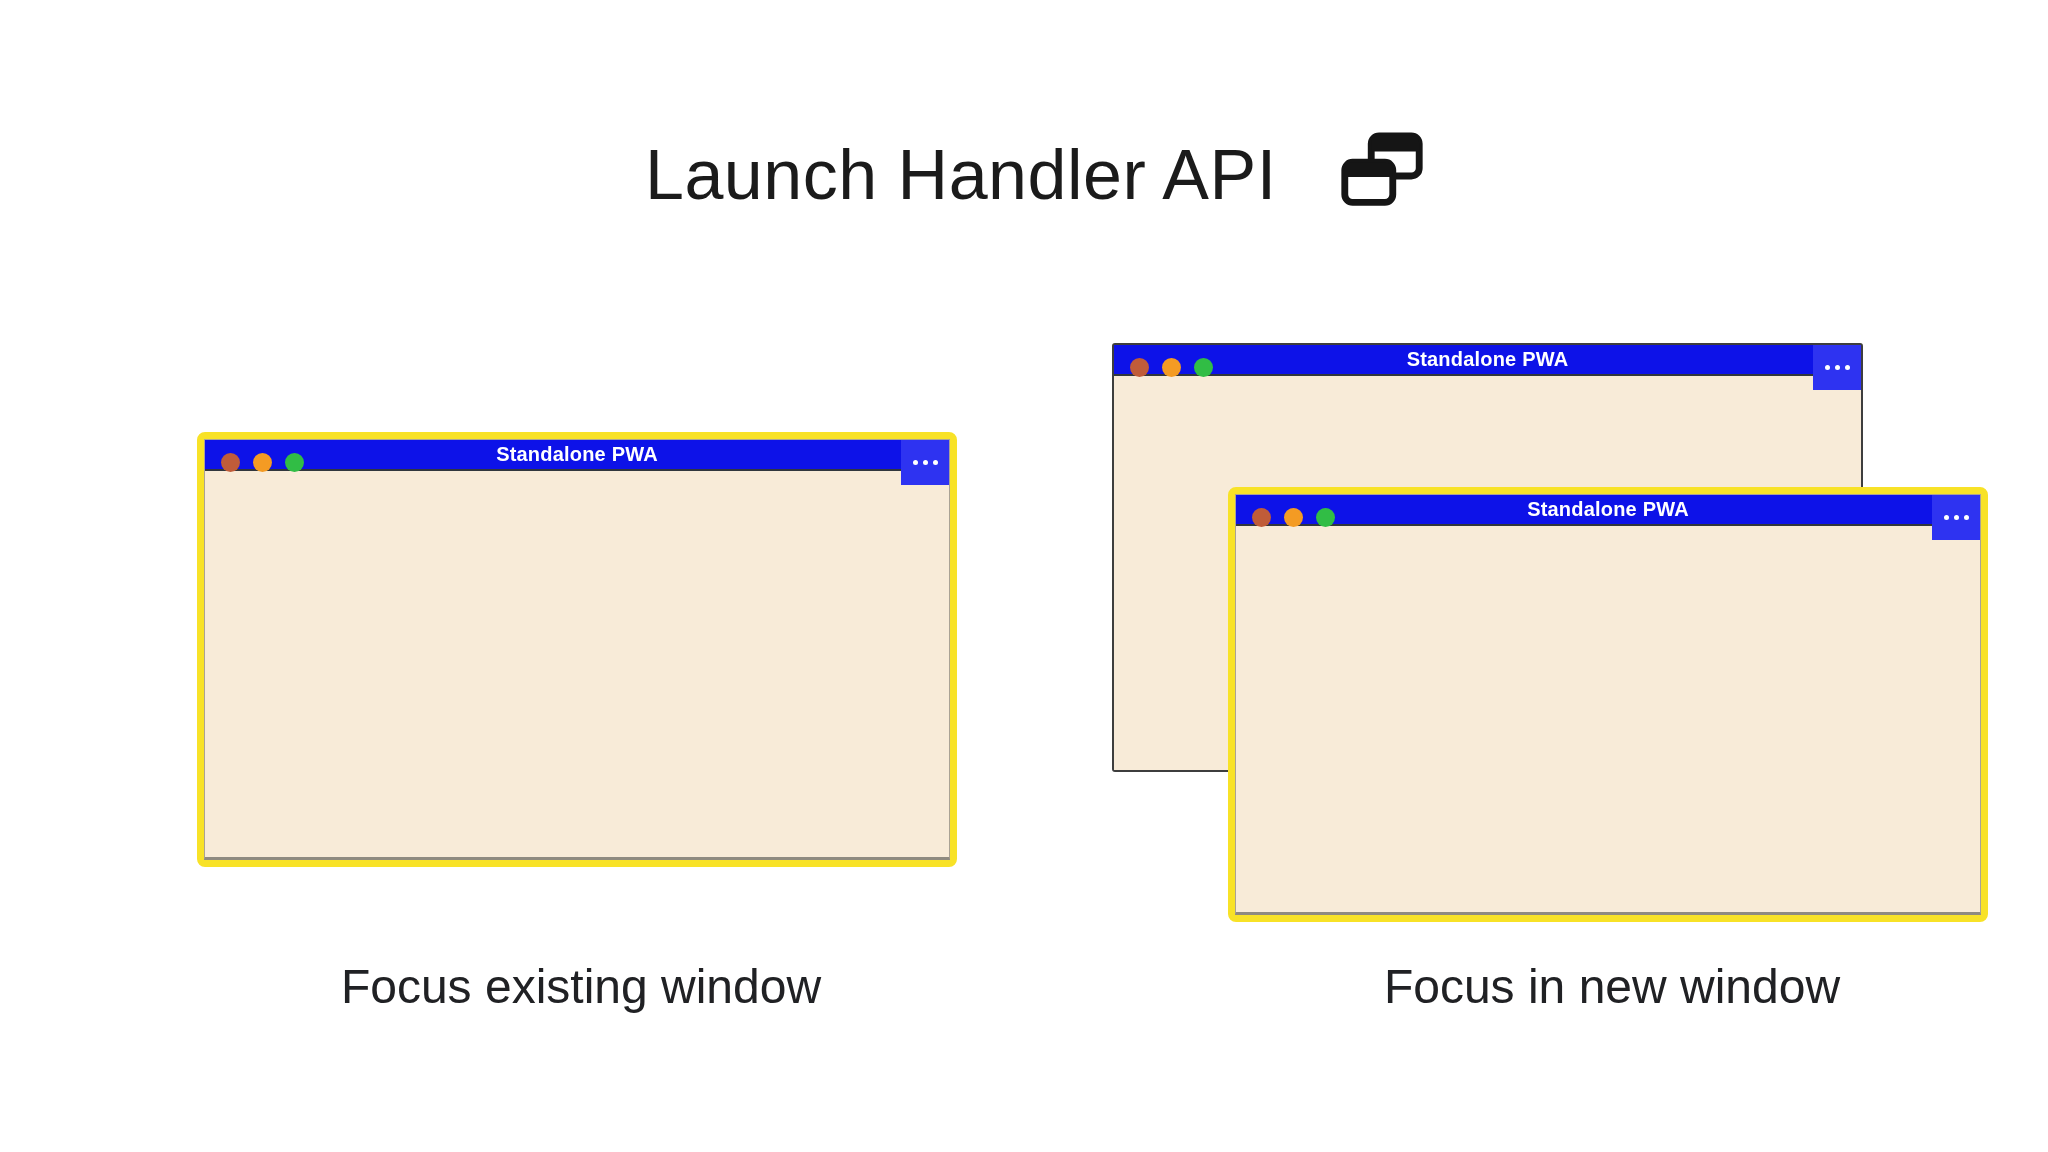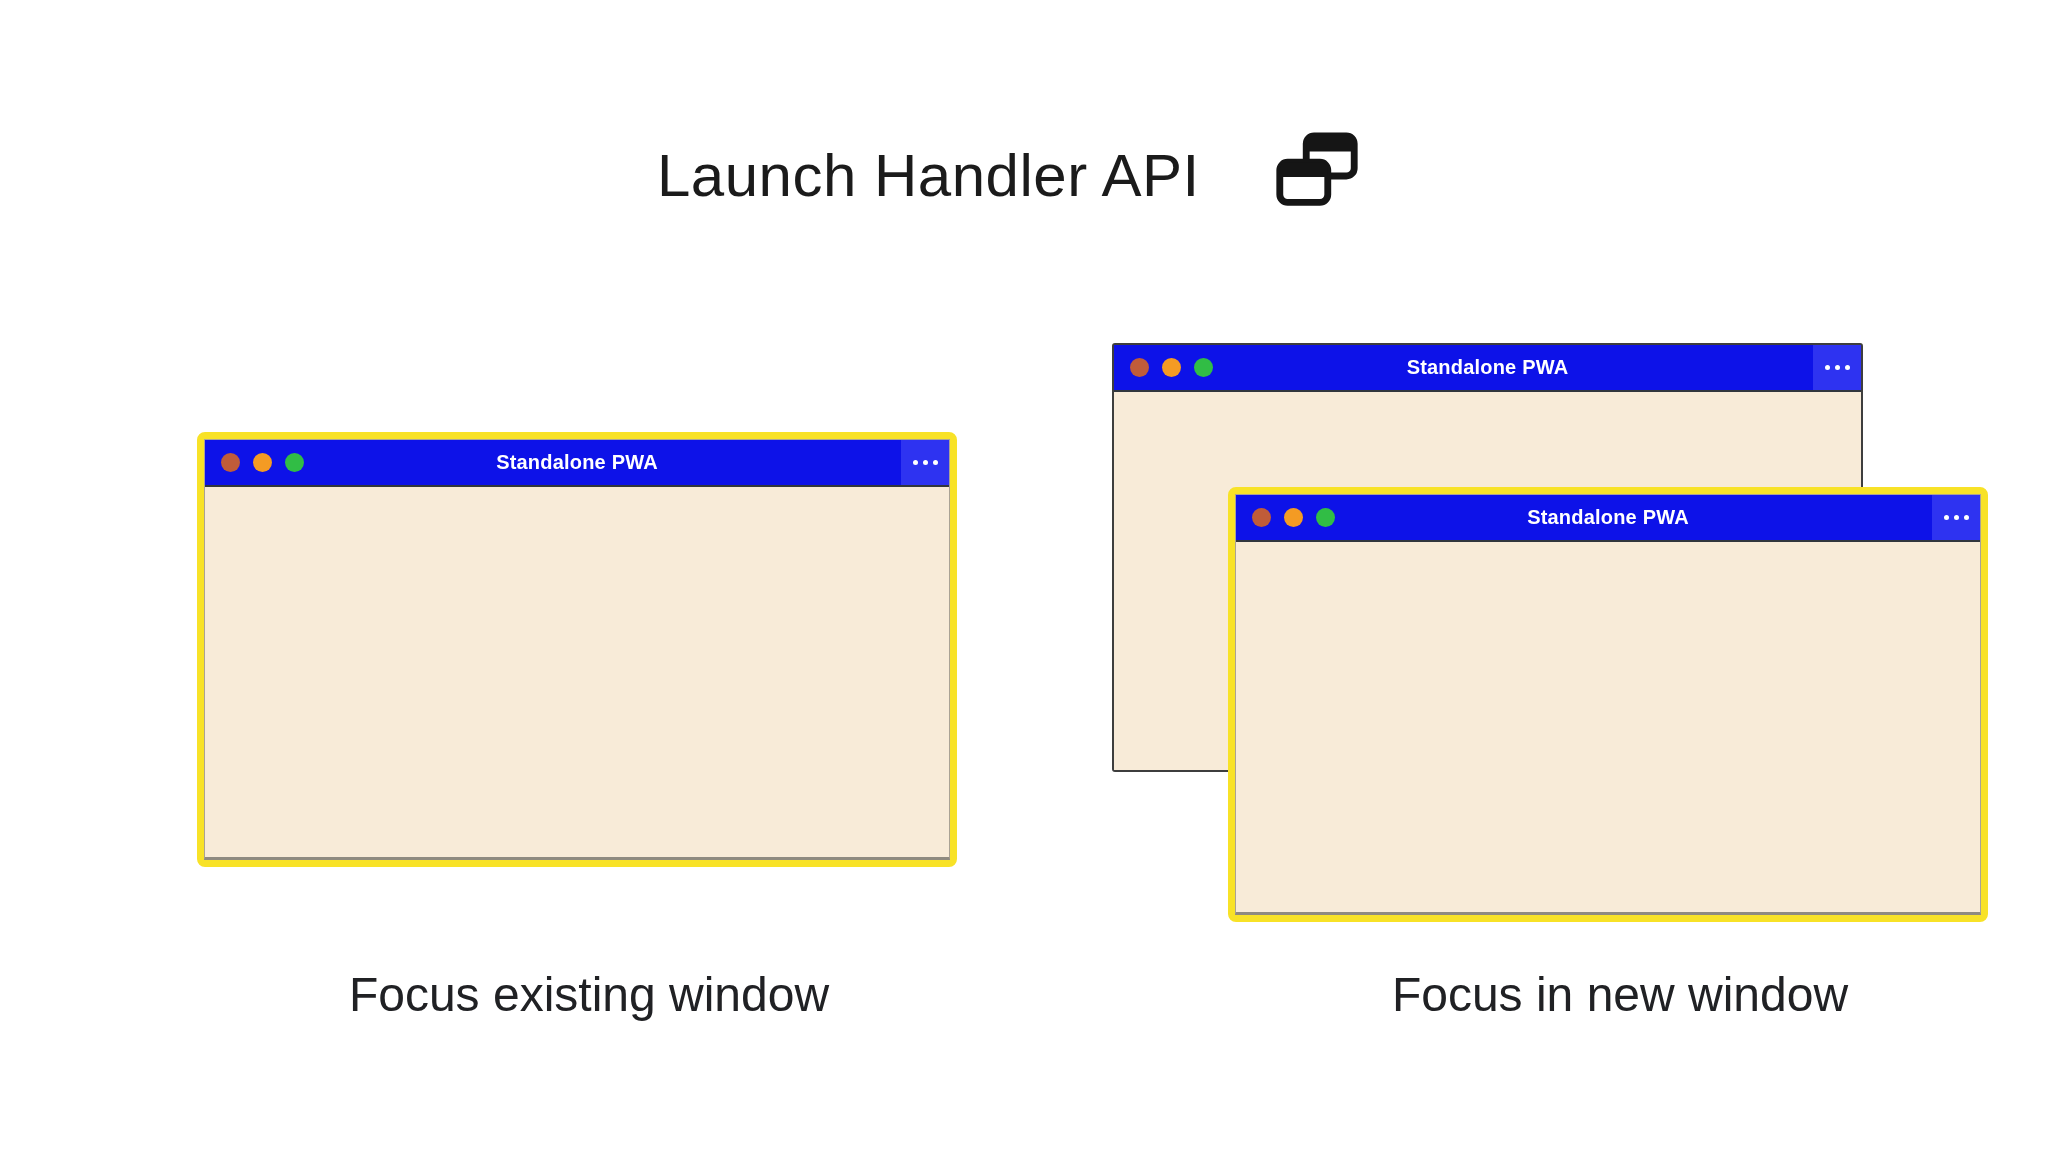--- a/index.html
+++ b/index.html
@@ -15,22 +15,22 @@
   
   .title-row {
     position: absolute;
     left: 645px;
     top: 128px;
     display: flex;
     align-items: center;
     gap: 58px;
   }
   .title-row h1 {
-    margin: 12px;
-    font-size: 60px;
+    margin: 0;
+    font-size: 70px;
     font-weight: 400;
     letter-spacing: 0.5px;
     color: #1b1b1b;
     white-space: nowrap;
   }
   .hdr-icon { width: 94px; height: 94px; display: block; }
 
   
   .hl-frame {
     position: absolute;
@@ -59,21 +59,21 @@
     top: 343px;
     width: 751px;
     height: 429px;
     border: 2px solid var(--back_border, #3e3e3e);
     border-radius: 3px;
     z-index: 1;
   }
   .titlebar {
     position: relative;
     flex: none;
-    height: 47px;
+    height: 31px;
     box-sizing: border-box;
     background: var(--titlebar_blue, #0d12e8);
     border-bottom: 2px solid #31363d;
     display: flex;
     align-items: center;
     justify-content: center;
   }
   .lights {
     position: absolute;
     left: 16px;
@@ -108,21 +108,21 @@
   }
   .menu-zone .dot { width: 5px; height: 5px; border-radius: 50%; background: #ffffff; }
   .win-body { flex: 1; background: var(--body_cream, #f8ebd8); }
 
   
   .pos-left-window  { left: 197px;  top: 432px; width: 760px; height: 435px; }
   .pos-front-window { left: 1228px; top: 487px; width: 760px; height: 435px; z-index: 2; }
 
   .caption {
     position: absolute;
-    margin: 12px;
+    margin: 4px;
     width: 800px;
     text-align: center;
     font-size: 48px;
     font-weight: 400;
     color: var(--text_dark, #202124);
     white-space: nowrap;
   }
   .pos-left-caption  { left: 177px;  top: 955px; }
   .pos-right-caption { left: 1208px; top: 955px; }
 </style>

